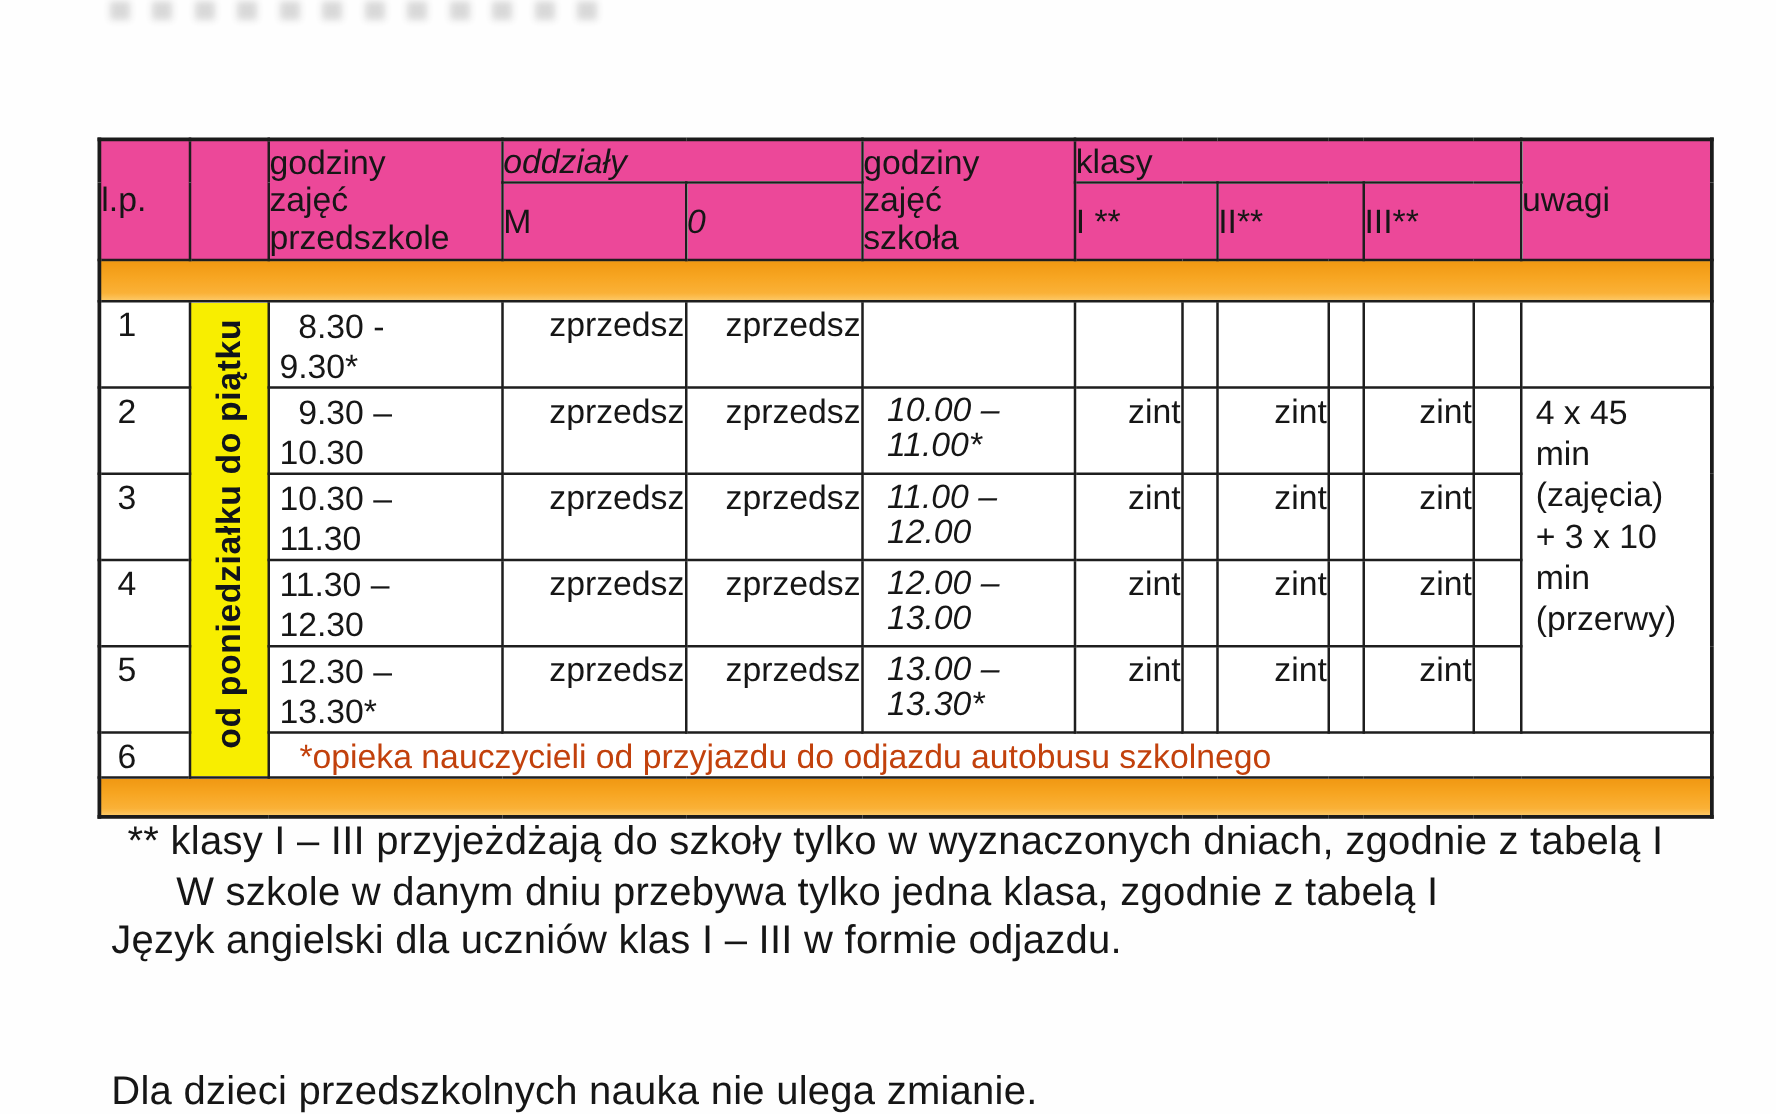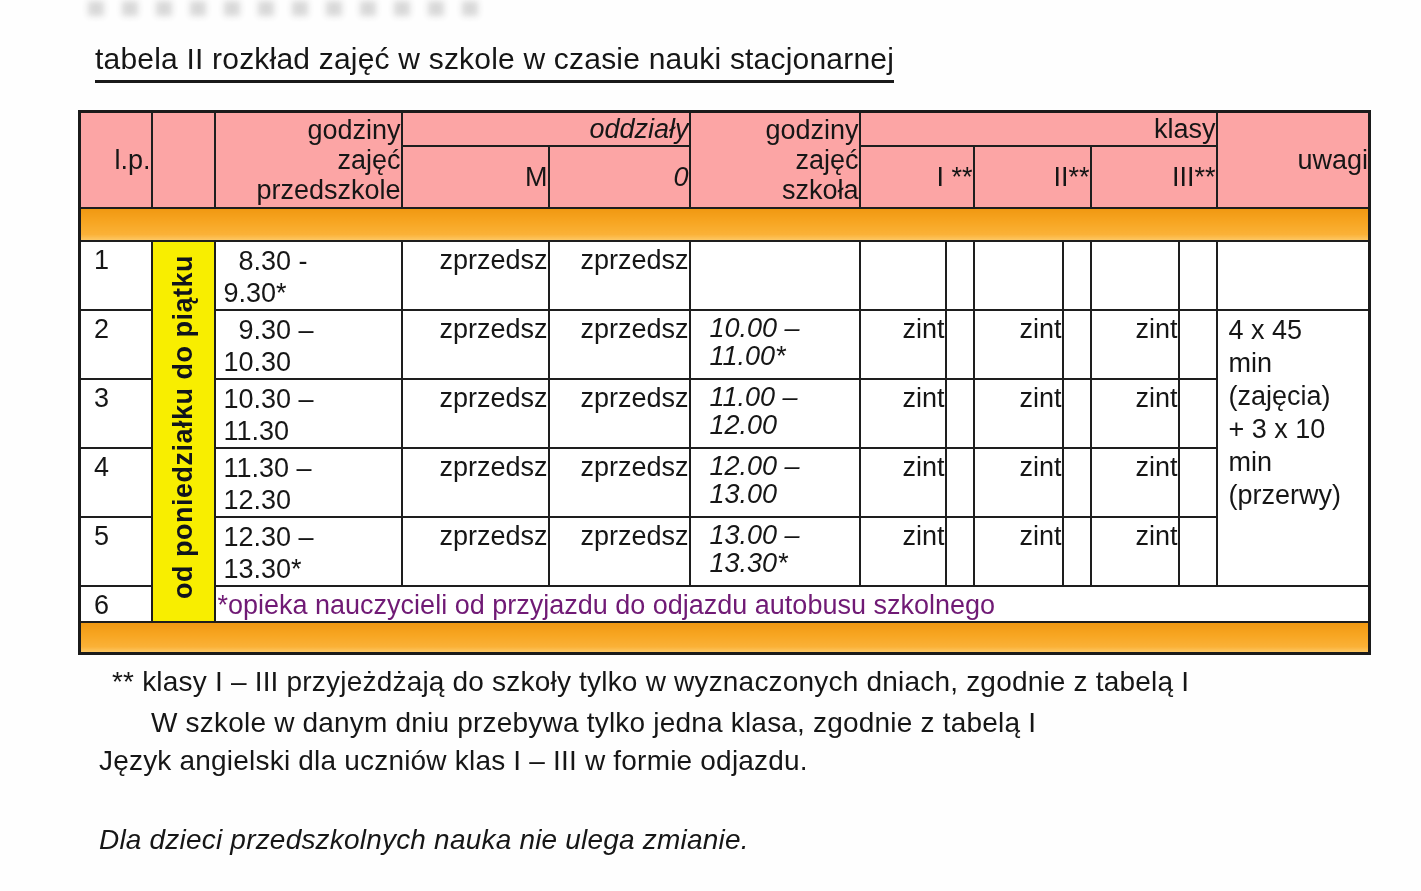--- a/index.html
+++ b/index.html
@@ -19,21 +19,21 @@
     border-bottom:3px solid #1a1a1a;padding-bottom:4px;line-height:34px;
   }
   table.sched{
     position:absolute;left:78px;top:110px;width:1290px;
     border-collapse:collapse;table-layout:fixed;
     font-size:27px;line-height:31px;
   }
   table.sched{border:3px solid #1b1b1b;}
   table.sched td{border:2px solid #1e1e1e;overflow:hidden;}
   .hdr{
-    background:#fca5a5;text-align:right;vertical-align:middle;
+    background:#ec4899;text-align:left;vertical-align:middle;
     white-space:pre-line;padding:0;line-height:30px;
   }
   .it{font-style:italic;}
   .orange{
     background:linear-gradient(180deg,#f09812 0%,#f7a521 40%,#fab137 82%,#fdc763 100%);
     padding:0;
   }
   td.body{background:#ffffff;vertical-align:top;padding:3px 0 0 0;}
   td.lp{padding-left:13px;}
   td.day{
@@ -42,36 +42,35 @@
   .rot{
     display:inline-block;writing-mode:vertical-rl;transform:rotate(180deg);
     font-weight:700;font-size:27px;letter-spacing:.5px;white-space:nowrap;
     color:#10131c;
   }
   td.ptime{padding-left:8px;white-space:pre-wrap;line-height:32px;}
   td.stime{padding-left:19px;white-space:pre-wrap;line-height:28px;font-style:italic;}
   td.ctr{text-align:right;}
   td.uwnote{padding-left:11px;white-space:pre-wrap;line-height:33px;}
   td.rednote{
-    color:#701a75;padding-left:2px;vertical-align:middle;line-height:28px;
-  }
-  .foot{position:absolute;margin:14px;font-size:28px;line-height:32px;letter-spacing:.2px;}
+    color:#c2410c;padding-left:24px;vertical-align:middle;line-height:28px;
+  }
+  .foot{position:absolute;margin:4px;font-size:32px;line-height:32px;letter-spacing:.2px;}
   .f1{left:98px;top:652px;}
   .f2{left:137px;top:693px;}
   .f3{left:85px;top:731px;}
-  .f4{left:85px;top:810px;font-style:italic;}
+  .f4{left:85px;top:852px;}
 </style>
 </head>
 <body>
 
 <div class="page">
 
   <div class="ghost"></div>
 
-  <h1 class="title">tabela II rozkład zajęć w szkole w czasie nauki stacjonarnej</h1>
 
   <table class="sched">
     <colgroup>
       <col style="width:72px">
         <col style="width:63px">
         <col style="width:187px">
       <col style="width:147px">
         <col style="width:141px">
         <col style="width:170px">
       <col style="width:86px">

